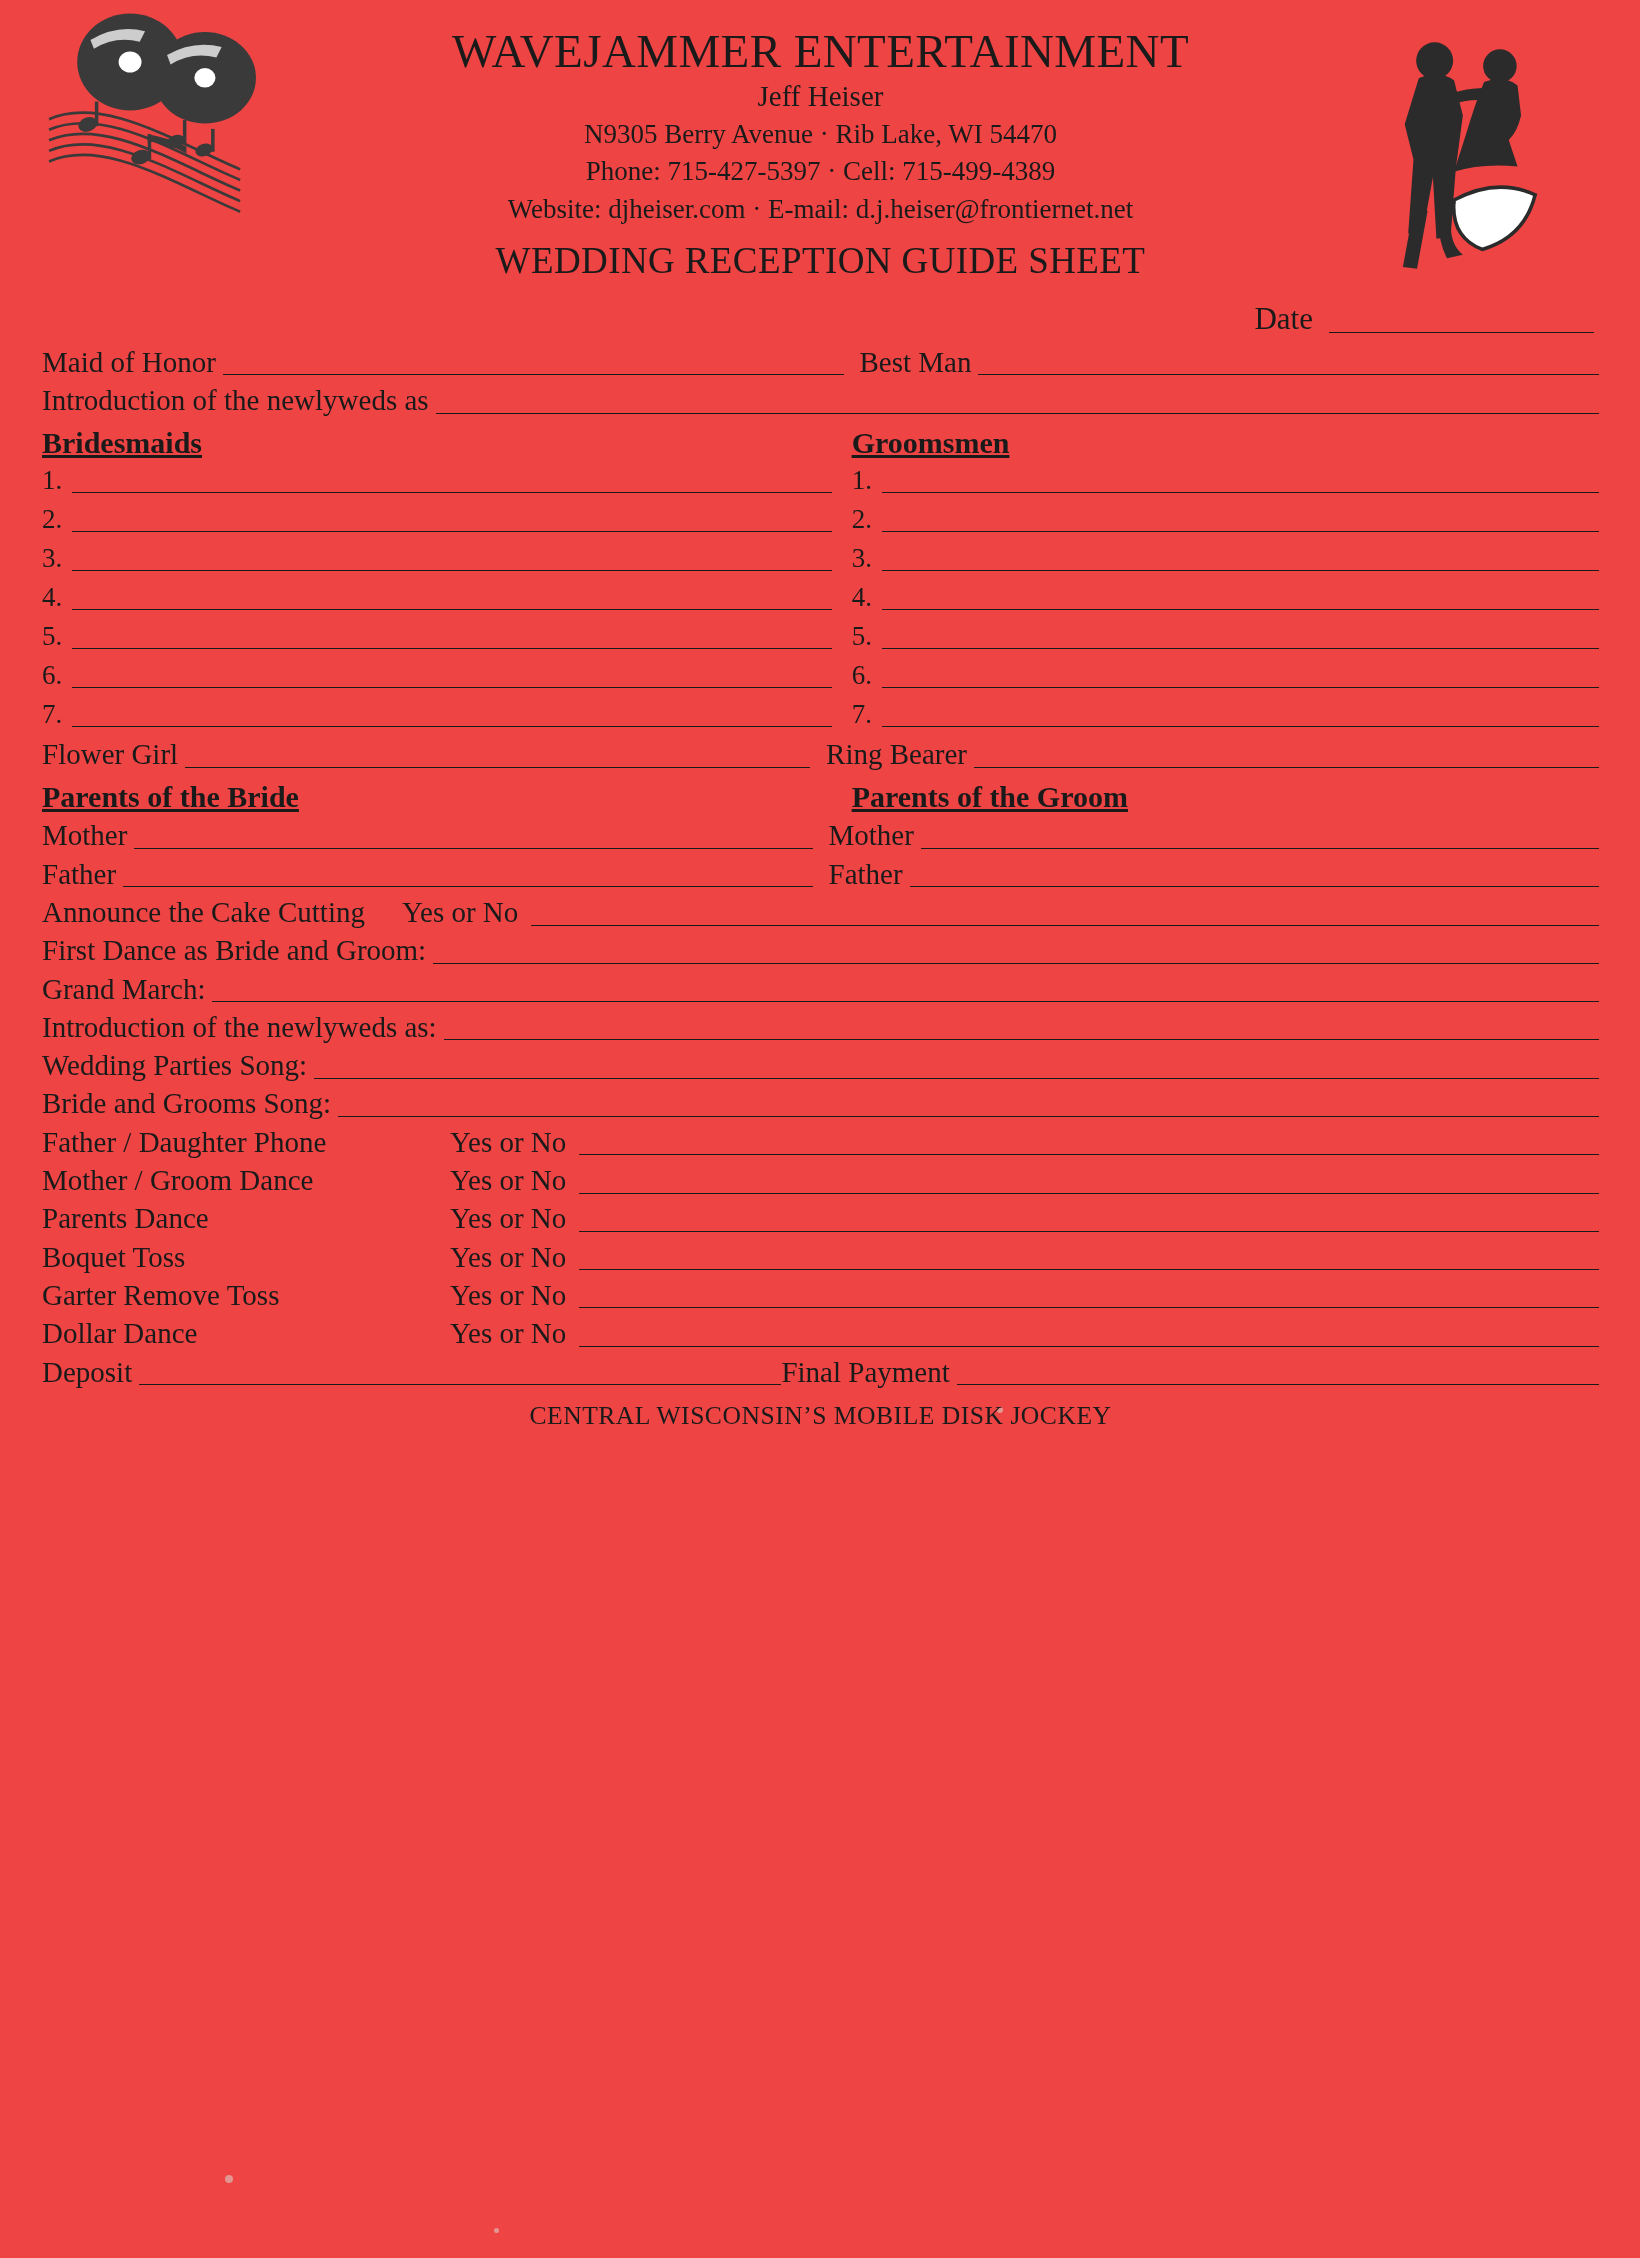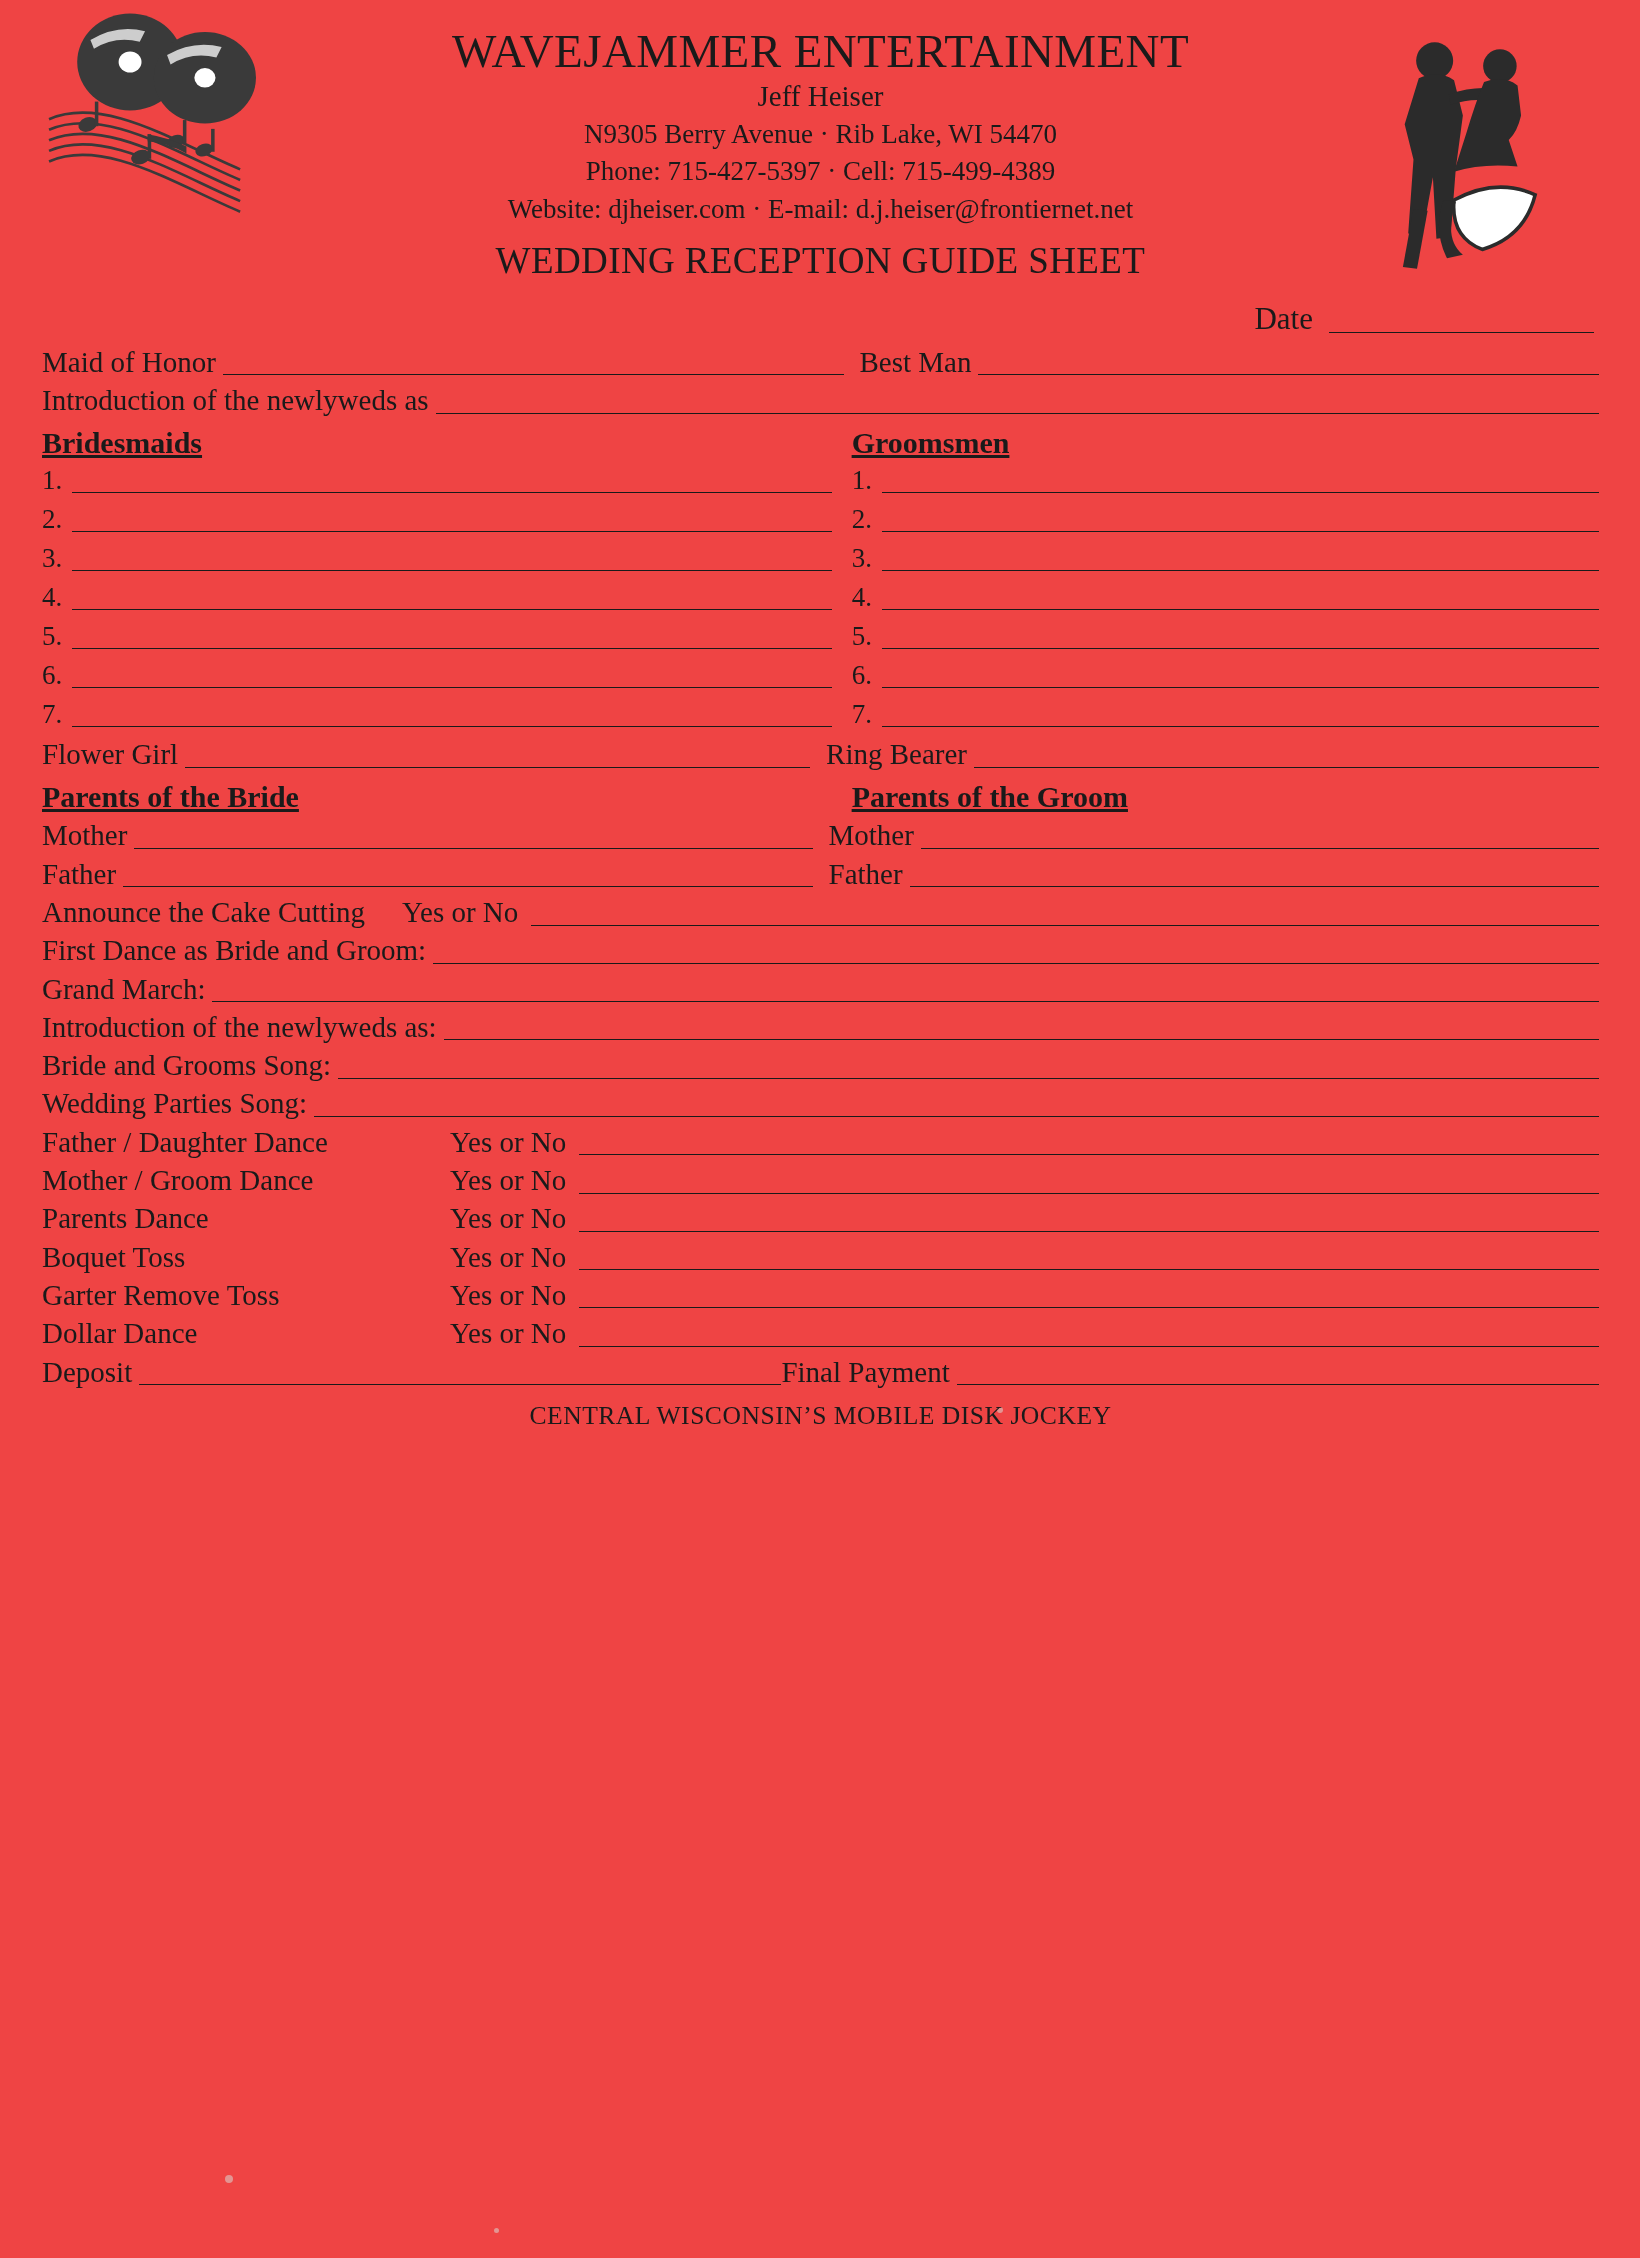--- a/index.html
+++ b/index.html
@@ -350,31 +350,31 @@
       <span class="lbl">Grand March:</span>
       <span class="fill"></span>
     </div>
 
     <div class="row">
       <span class="lbl">Introduction of the newlyweds as:</span>
       <span class="fill"></span>
     </div>
 
     <div class="row">
+      <span class="lbl">Wedding Parties Song:</span>
+      <span class="fill"></span>
+    </div>
+
+    <div class="row">
       <span class="lbl">Bride and Grooms Song:</span>
       <span class="fill"></span>
     </div>
 
     <div class="row">
-      <span class="lbl">Wedding Parties Song:</span>
-      <span class="fill"></span>
-    </div>
-
-    <div class="row">
-      <span class="lbl label-fixed-420">Father / Daughter Dance</span>
+      <span class="lbl label-fixed-420">Father / Daughter Phone</span>
       <span class="yn">Yes or No</span>
       <span class="fill"></span>
     </div>
 
     <div class="row">
       <span class="lbl label-fixed-420">Mother / Groom Dance</span>
       <span class="yn">Yes or No</span>
       <span class="fill"></span>
     </div>
 

